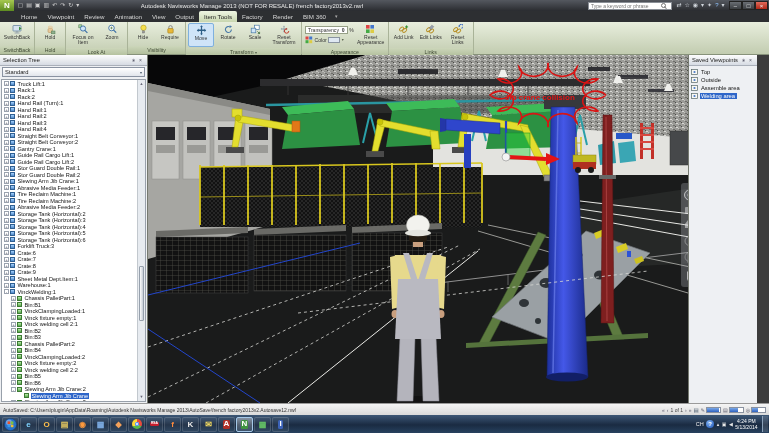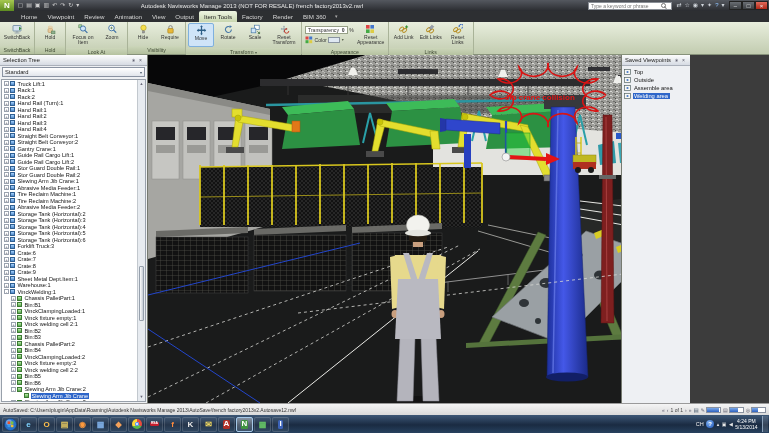--- a/index.html
+++ b/index.html
@@ -60,21 +60,21 @@
   .treeinner{position:absolute;inset:0;right:8px;overflow:hidden;padding-top:0.5px;}
   .trow{display:flex;align-items:center;height:6.5px;font-size:5.6px;color:#151515;white-space:nowrap;}
   .texp{width:5px;height:5px;flex:none;border:0.5px solid #9aa2ae;background:#fff;color:#445;font-size:4.4px;line-height:4px;text-align:center;margin-right:1px;}
   .tico{width:5px;height:5px;flex:none;margin-right:1.5px;background:linear-gradient(#a8d4ff,#4f88c8);border:0.5px solid #2f5f92;}
   .tico.g{background:linear-gradient(#bcecac,#58a84c);border-color:#3d7a34;}
   .tlabel{padding:0 1px;}
   .trow.sel .tlabel{background:#2e66c9;color:#fff;}
   .vscroll{position:absolute;right:0;top:0;bottom:0;width:8px;background:#e7ebf0;border-left:1px solid #c2c8ce;}
   .sarrow{height:8px;font-size:4px;color:#667;text-align:center;line-height:8px;}
   .sthumb{position:absolute;left:1px;right:1px;top:58%;height:17%;background:linear-gradient(90deg,#fdfdfd,#c6cdd6);border:0.5px solid #96a0ac;border-radius:1px;}
-  .viewport{width:473px;flex:none;position:relative;background:#161717;overflow:hidden;}
+  .viewport{width:540px;flex:none;position:relative;background:#161717;overflow:hidden;}
   .viewport svg{display:block;}
   .vplist{padding-top:2px;}
   .vrow{display:flex;align-items:center;height:8px;font-size:5.8px;color:#151515;padding-left:2px;white-space:nowrap;}
   .vico{margin-right:1.5px;display:flex;flex:none;}
   .vlab{padding:0 1.5px;}
   .vrow.sel .vlab{background:#2e66c9;color:#fff;}
 
   
   .statusbar{height:12px;background:linear-gradient(#f5f5f5,#dadada);border-top:1px solid #9a9a9a;display:flex;align-items:center;font-size:5px;color:#333;padding:0 3px;gap:2px;}
   .autosave{white-space:nowrap;overflow:hidden;max-width:430px;}

